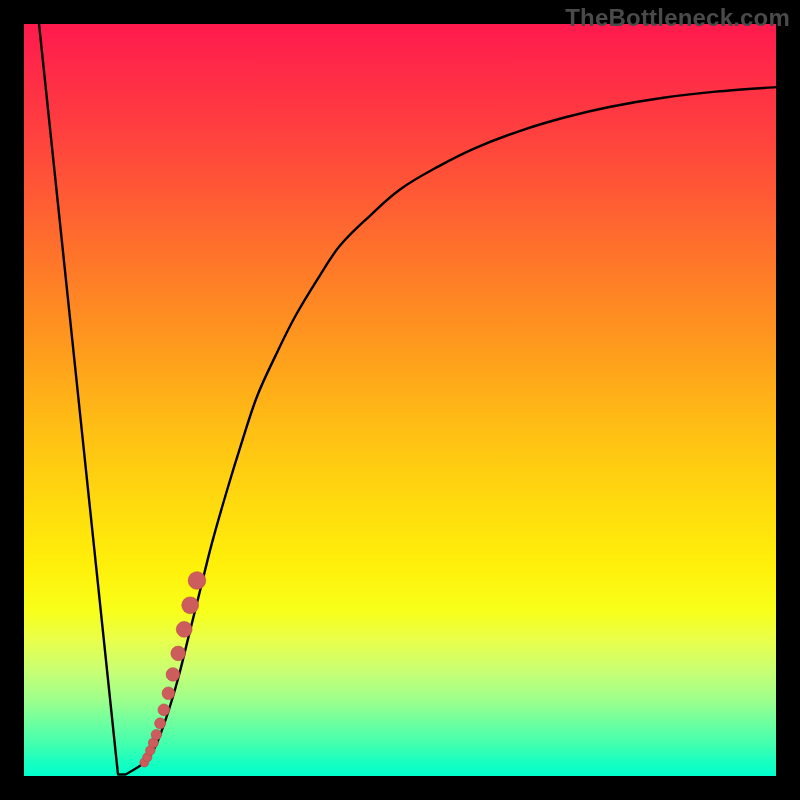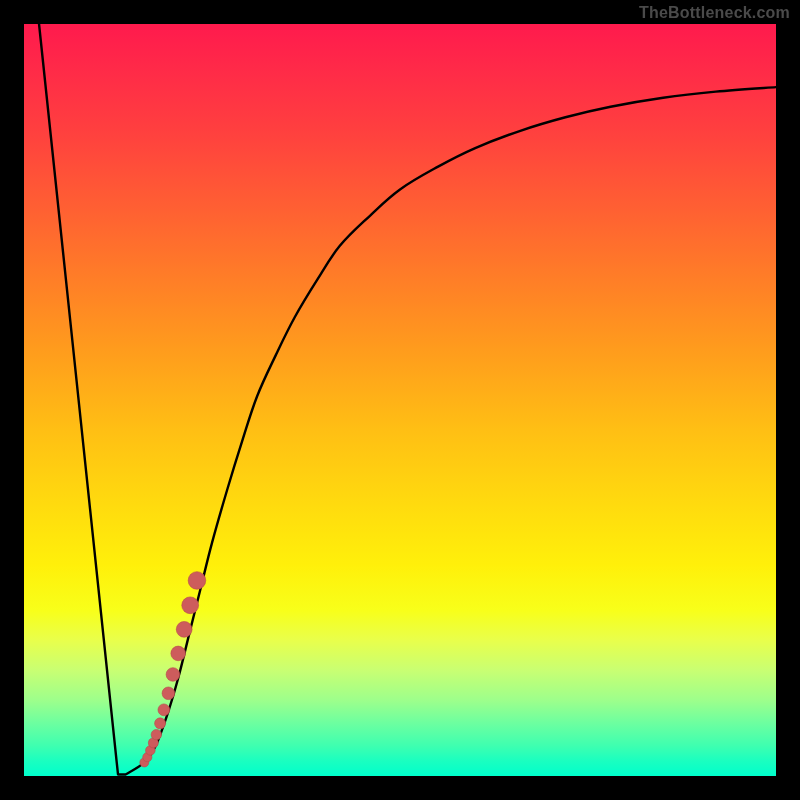--- a/index.html
+++ b/index.html
@@ -53,21 +53,21 @@
     position: absolute;
     inset: 0;
     width: 100%;
     height: 100%;
   }
   .watermark {
     position: absolute;
     top: 4px;
     right: 10px;
     color: #4a4a4a;
-    font-size: 16px;
+    font-size: 24px;
     font-weight: 600;
     letter-spacing: 0.2px;
     user-select: none;
   }
 </style>
 </head>
 <body>
 
 <div class="frame">
   <div class="plot">

